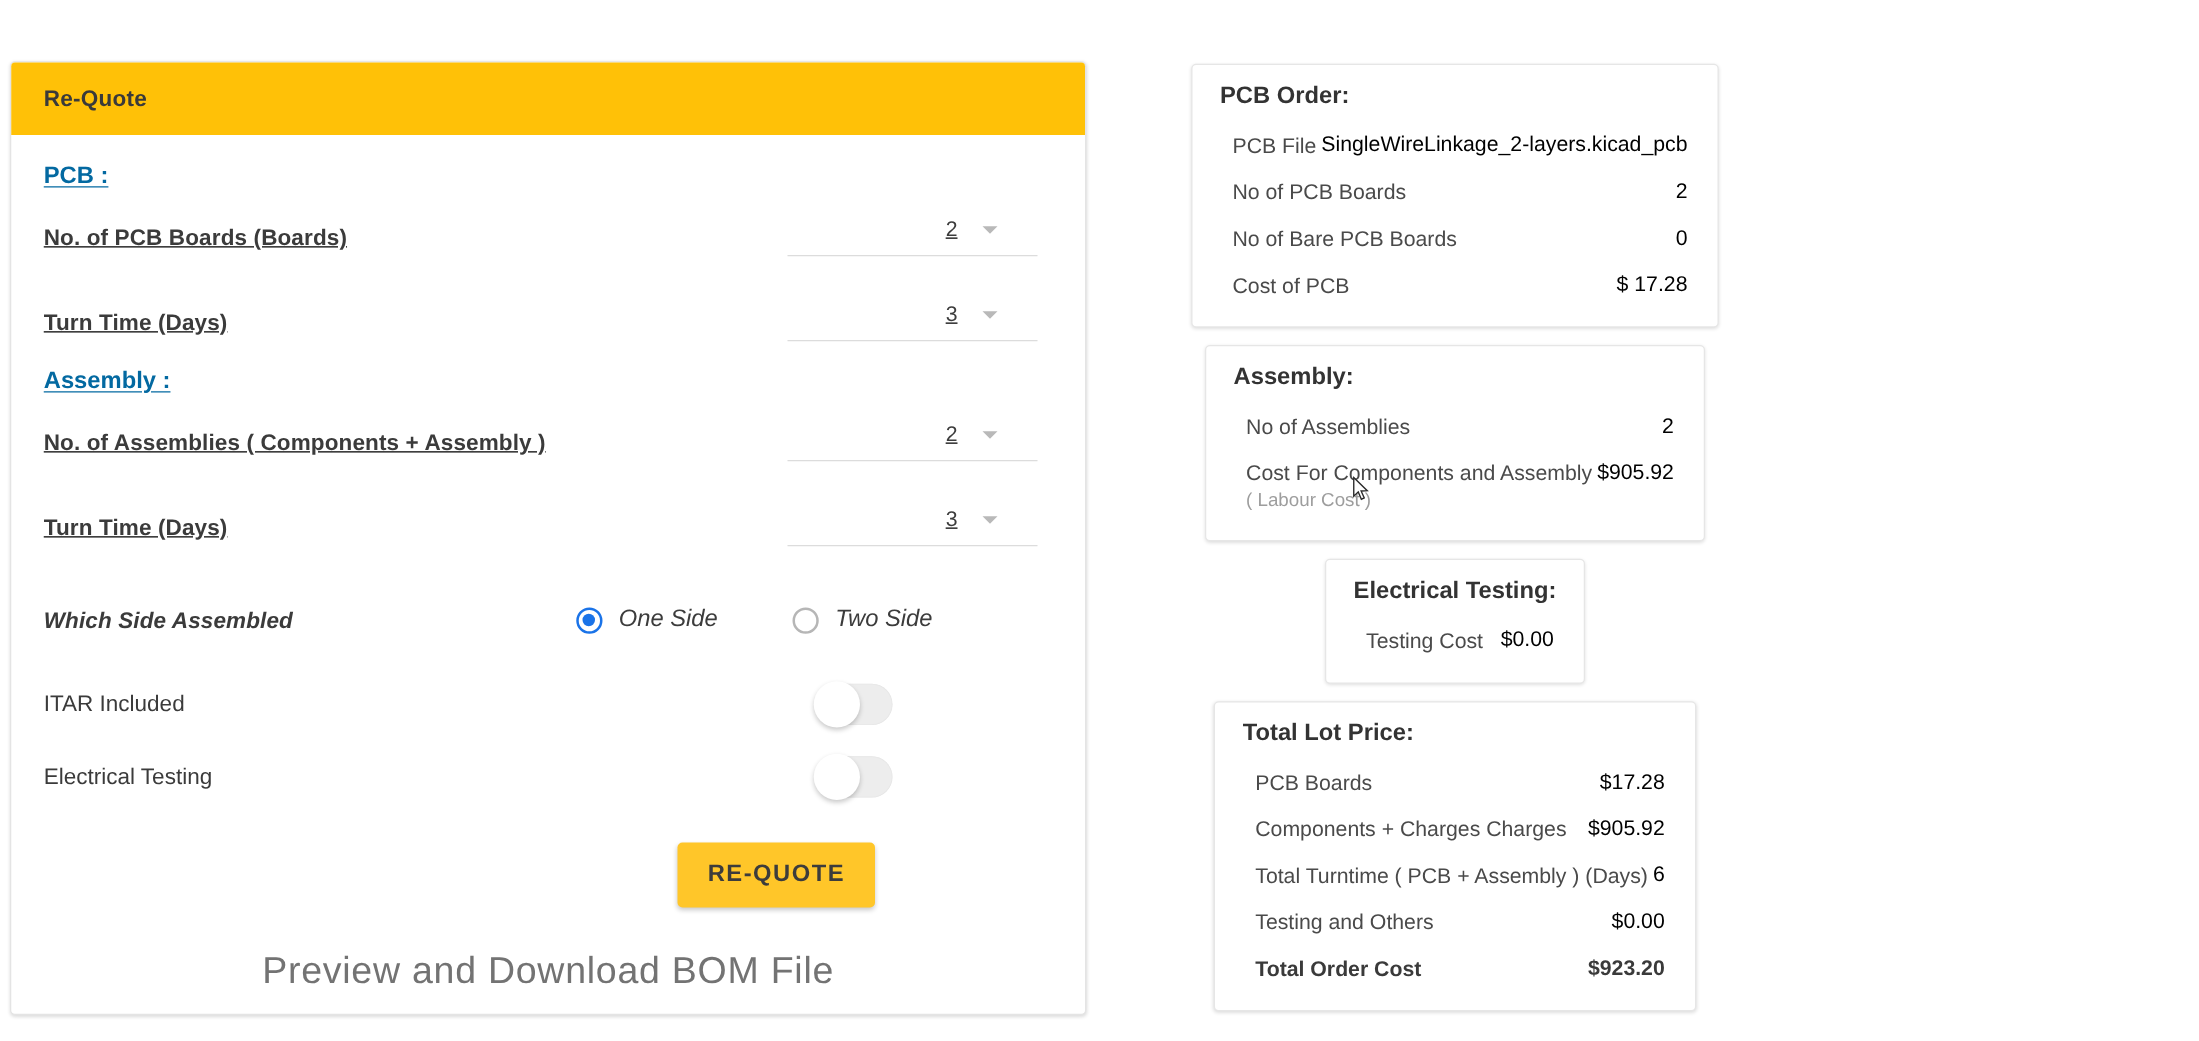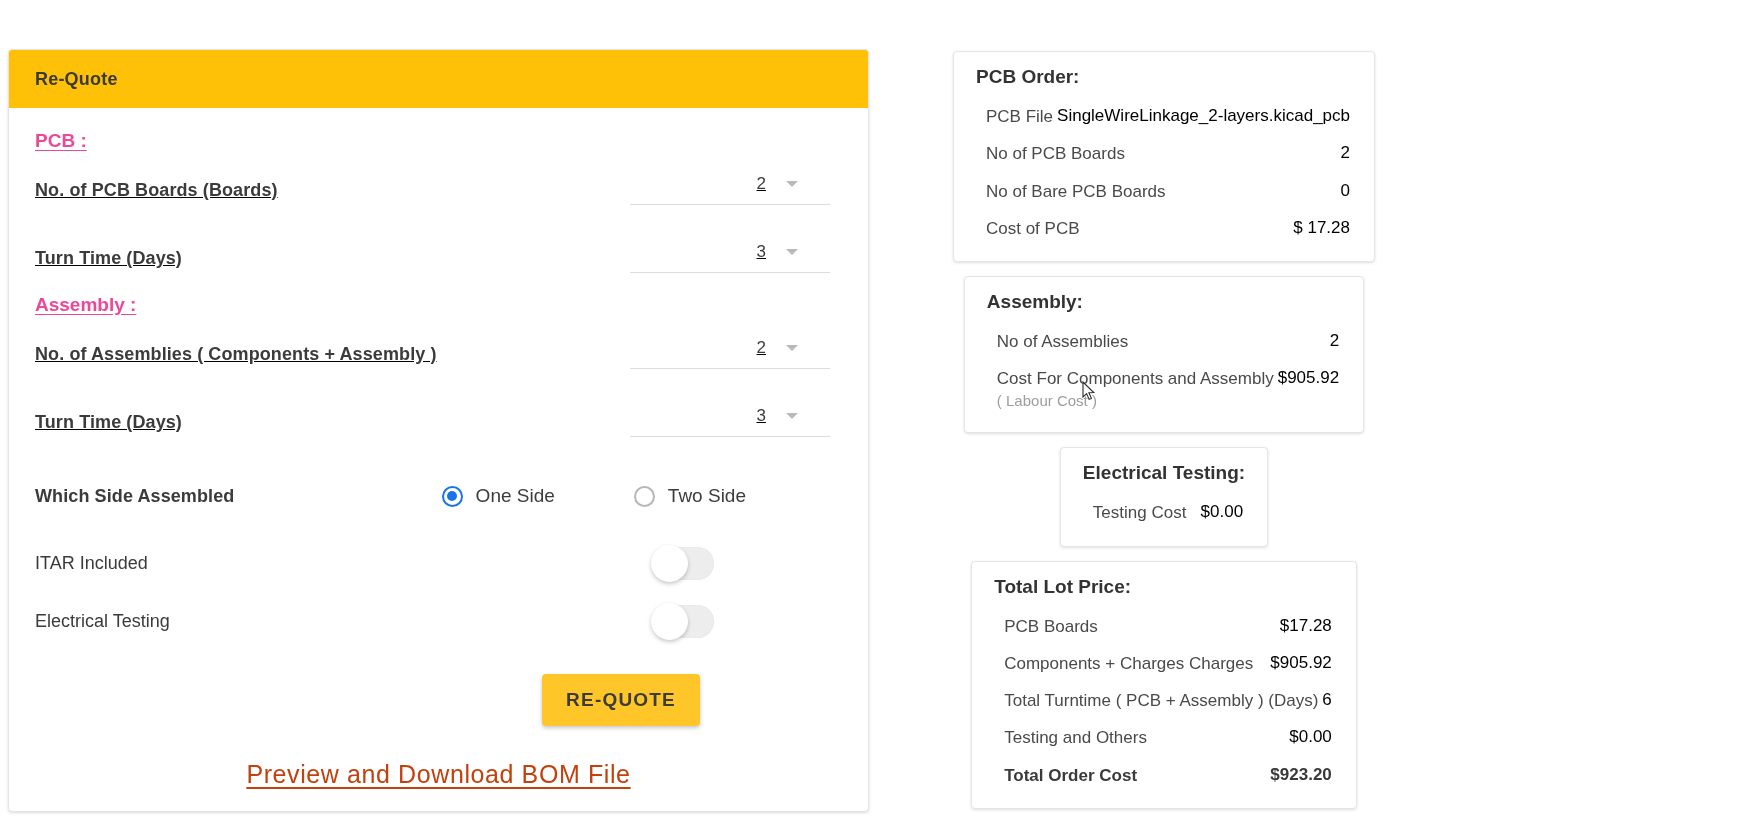--- a/index.html
+++ b/index.html
@@ -42,21 +42,21 @@
   .requote-header-title {
     font-size: 18px;
     font-weight: bold;
     color: #3a3a3a;
     letter-spacing: .2px;
   }
   .form-body { padding: 22px 26px 0 26px; }
   .section-title {
     font-size: 19px;
     font-weight: bold;
-    color: #ec4899;
+    color: #0369a1;
     text-decoration: underline;
     text-underline-offset: 3px;
     margin-bottom: 6px;
   }
   .field-row {
     display: flex;
     align-items: flex-start;
     min-height: 68px;
     text-decoration: underline;
   }
@@ -86,25 +86,26 @@
     width: 0; height: 0;
     border-left: 6px solid transparent;
     border-right: 6px solid transparent;
     border-top: 6px solid #b9b9b9;
     margin-right: 26px;
   }
   .radio-row {
     display: flex;
     align-items: center;
     min-height: 76px;
+    font-style: italic;
   }
   .radio-group {
     display: flex;
     align-items: center;
-    gap: 79px;
+    gap: 60px;
     padding-right: 96px;
   }
   .radio-item { display: flex; align-items: center; gap: 13px; }
   .radio-circle {
     width: 21px; height: 21px;
     border-radius: 50%;
     border: 2px solid #b6b6b6;
     position: relative;
   }
   .radio-circle.checked { border-color: #1a73e8; }
@@ -160,23 +161,22 @@
     padding: 15px 24px;
     box-shadow: 0 2px 4px rgba(0,0,0,.22);
     cursor: pointer;
   }
   .bom-link-row {
     display: flex;
     justify-content: center;
     padding: 34px 0 0 0;
   }
   .bom-link {
-    font-size: 25px;
-    color: #c2410c;
-    text-decoration: underline;
+    font-size: 30px;
+    color: #737373;
     text-underline-offset: 4px;
     letter-spacing: .6px;
     cursor: pointer;
   }
 
   
   .right-panel {
     flex: 1;
     display: flex;
     flex-direction: column;

